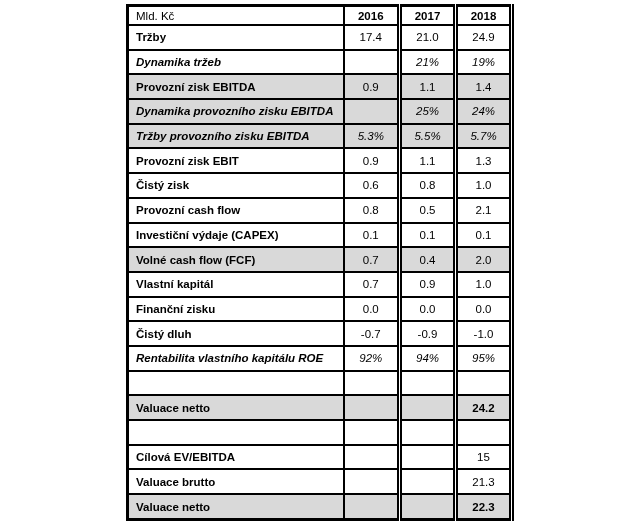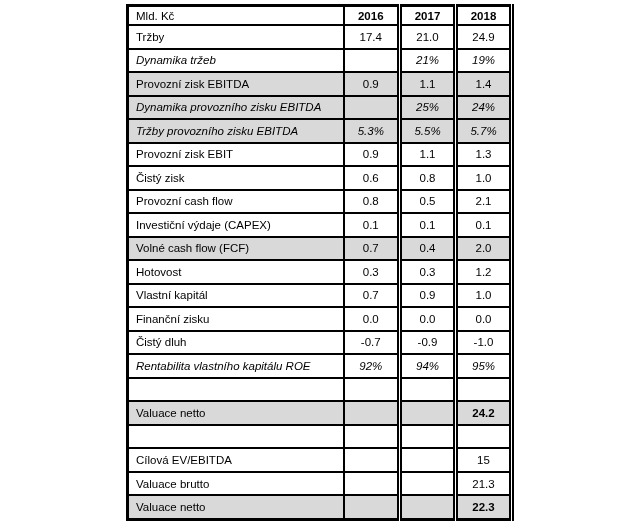--- a/index.html
+++ b/index.html
@@ -39,21 +39,21 @@
   .fin-table th:nth-child(4), .fin-table td:nth-child(4) {
     border-left: 5px double #000000;
   }
   .fin-table th:nth-child(4), .fin-table td:nth-child(4) {
     border-right: 5px double #000000;
   }
   .fin-table .label {
     text-align: left;
     padding-left: 7px;
     padding-right: 4px;
-    font-weight: normal;
+    font-weight: bold;
   }
   .fin-table thead .label {
     font-weight: normal; 
   }
   .fin-table .val {
     text-align: center;
     font-weight: normal;
   }
   .fin-table thead .val {
     font-weight: bold; 
@@ -136,26 +136,20 @@
     <td class="val">0.1</td>
     <td class="val">0.1</td>
   </tr>
         <tr class="shaded">
     <td class="label">Volné cash flow (FCF)</td>
     <td class="val">0.7</td>
     <td class="val">0.4</td>
     <td class="val">2.0</td>
   </tr>
         <tr>
-    <td class="label">Hotovost</td>
-    <td class="val">0.3</td>
-    <td class="val">0.3</td>
-    <td class="val">1.2</td>
-  </tr>
-        <tr>
     <td class="label">Vlastní kapitál</td>
     <td class="val">0.7</td>
     <td class="val">0.9</td>
     <td class="val">1.0</td>
   </tr>
         <tr>
     <td class="label">Finanční zisku</td>
     <td class="val">0.0</td>
     <td class="val">0.0</td>
     <td class="val">0.0</td>

